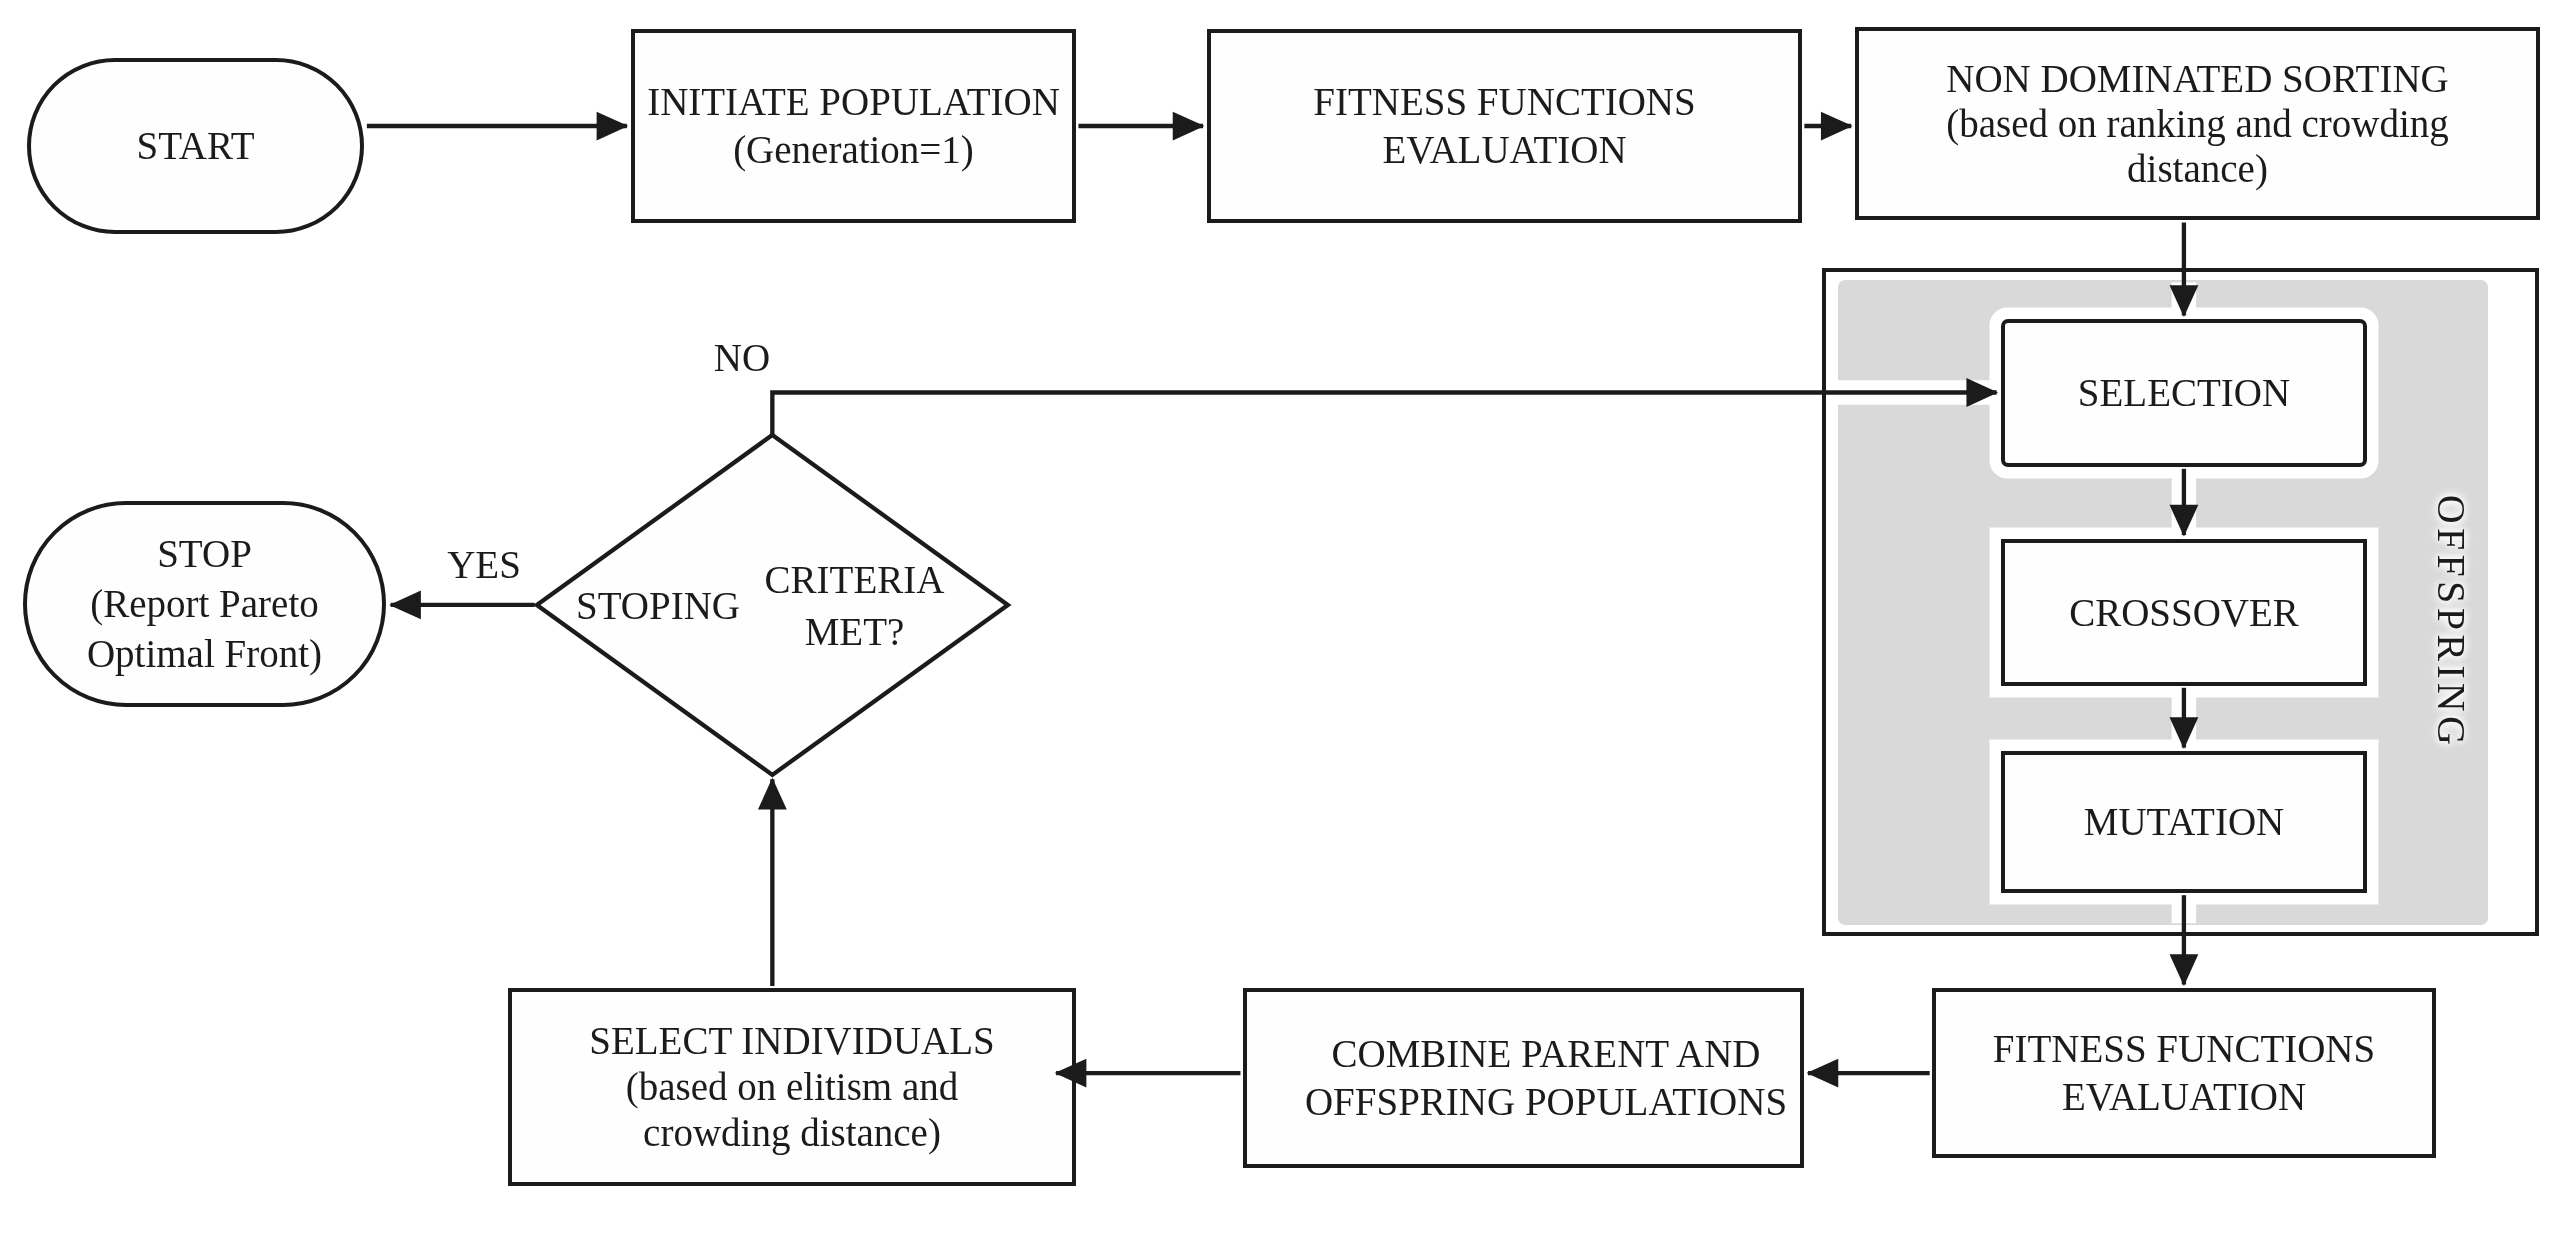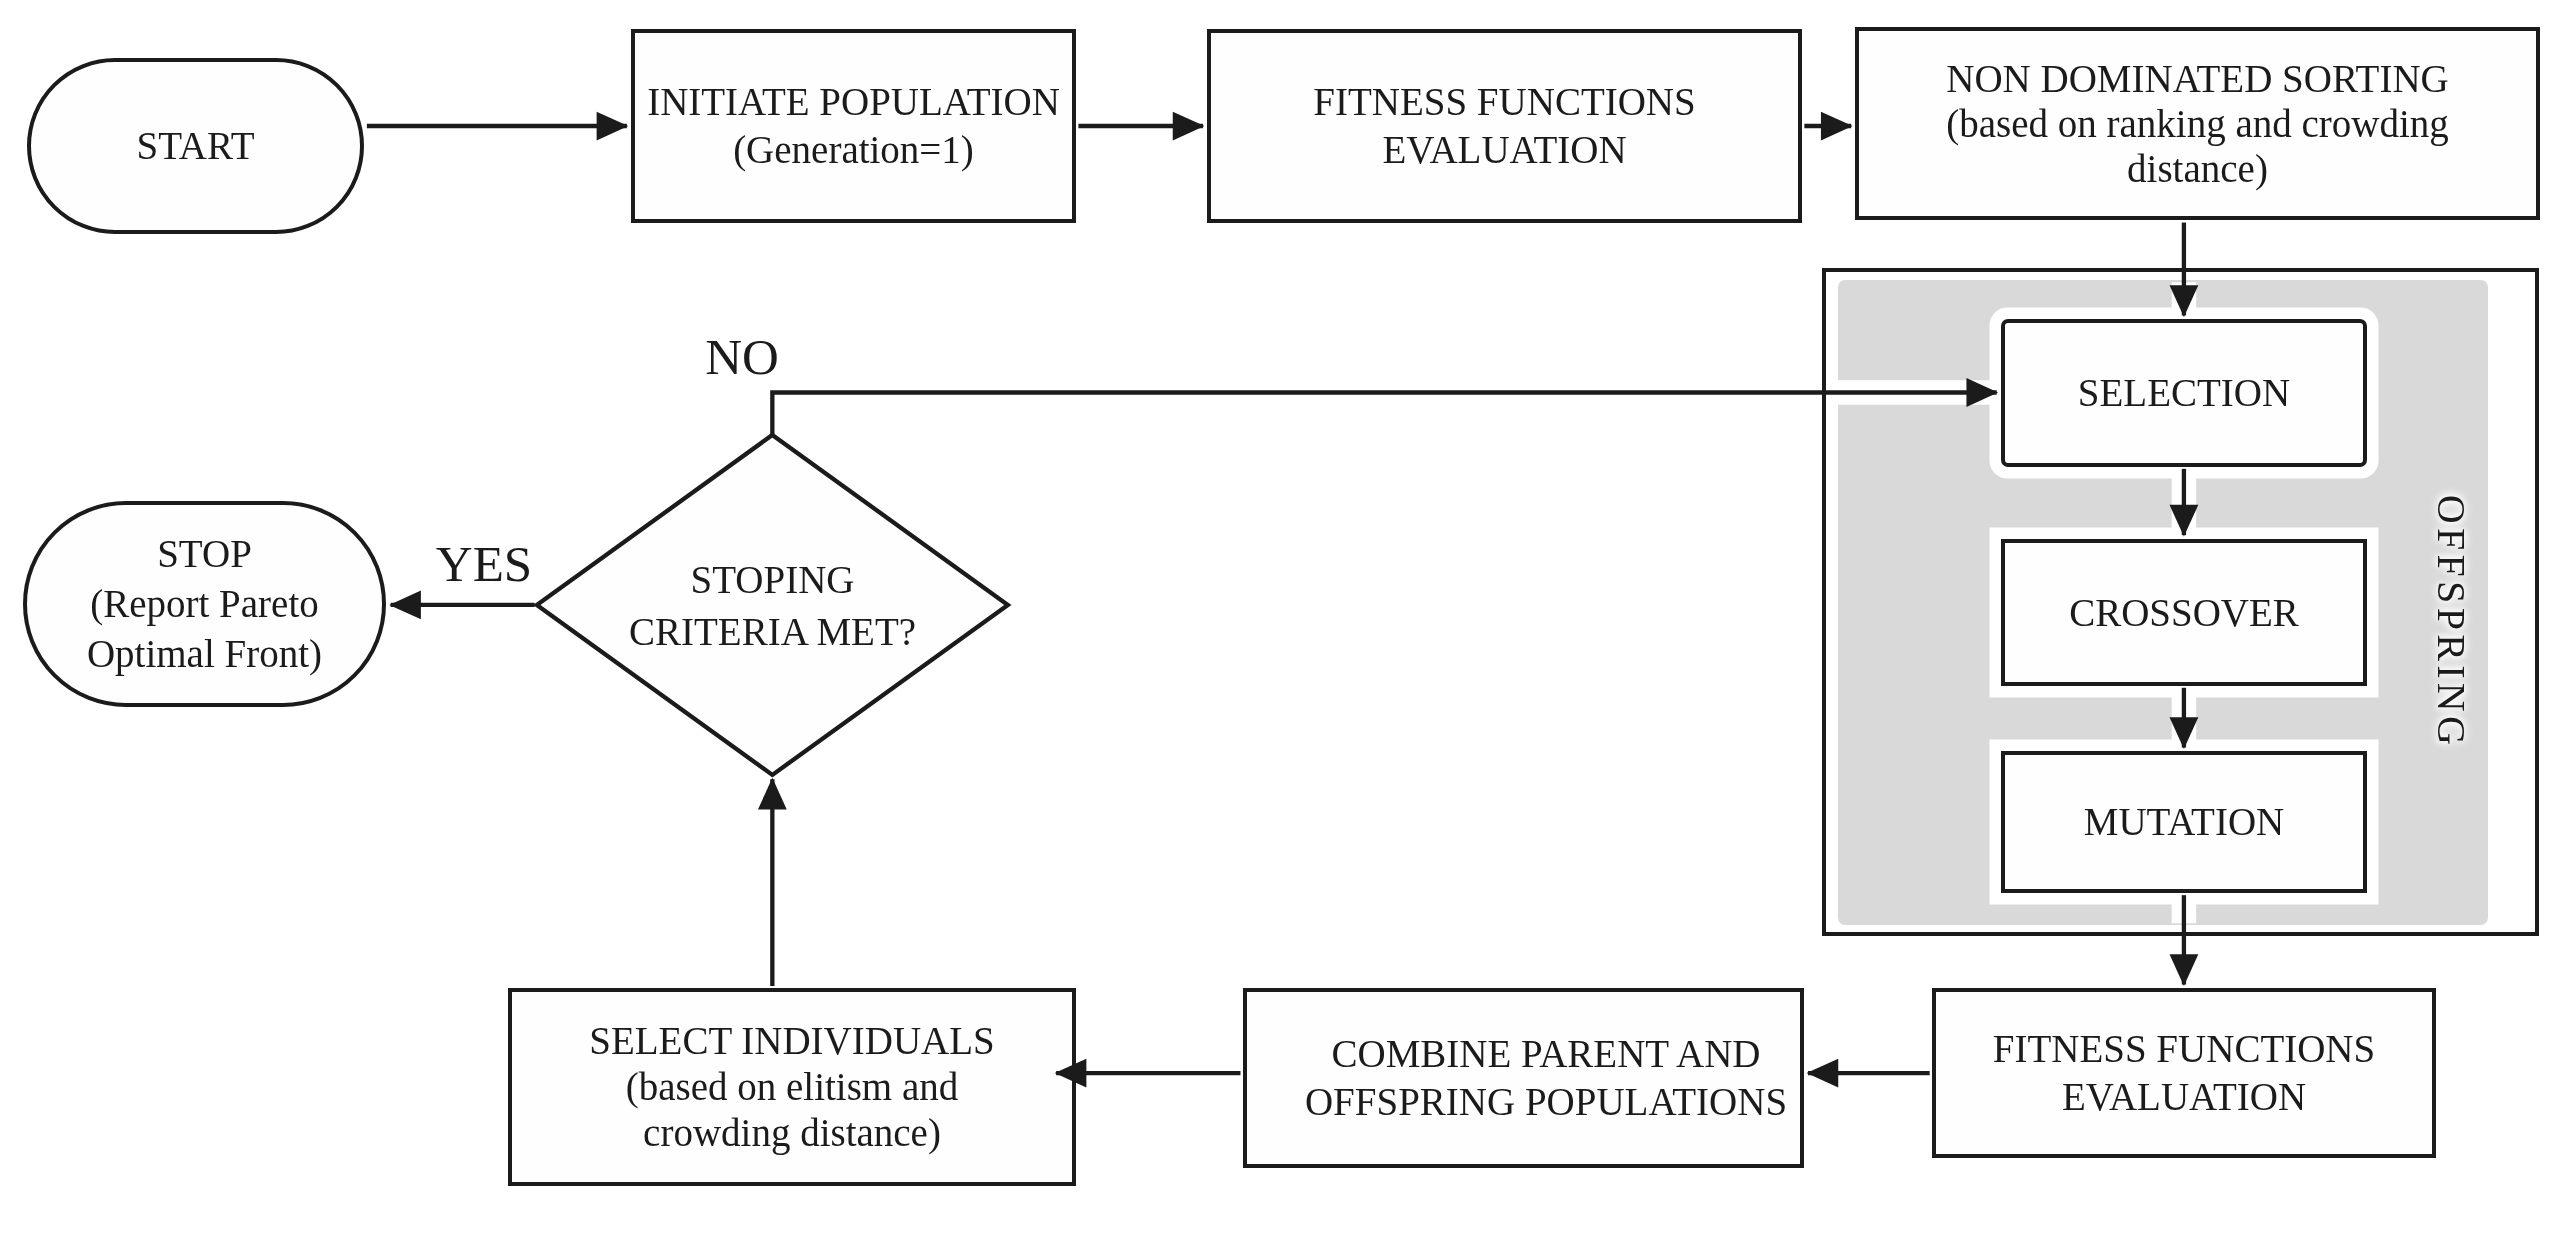--- a/index.html
+++ b/index.html
@@ -28,24 +28,24 @@
   .n-nondom{left:1855px;top:27px;width:685px;height:193px;line-height:45px;padding:8px 10px;}
   .n-selection{left:2001px;top:319px;width:366px;height:148px;border-radius:7px;}
   .n-crossover{left:2001px;top:539px;width:366px;height:147px;}
   .n-mutation{left:2001px;top:751px;width:366px;height:142px;}
   .n-fitness2{left:1932px;top:988px;width:504px;height:170px;}
   .n-combine{left:1243px;top:988px;width:561px;height:180px;padding-left:45px;}
   .n-selectind{left:508px;top:988px;width:568px;height:198px;line-height:46px;text-align:center;}
   .n-stop{left:23px;top:501px;width:363px;height:206px;border-radius:108px;line-height:50px;}
   
   .diamond-text{position:absolute;left:576px;top:520px;width:393px;height:171px;
-    display:flex;flex-direction:column;align-items:center;justify-content:center;
+    display:flex;flex-direction:row;align-items:center;justify-content:center;
     text-align:center;font-size:39px;line-height:52px;z-index:40;}
   
-  .edge-label{position:absolute;transform:translate(-50%,-50%);font-size:51px;z-index:40;white-space:nowrap;}
+  .edge-label{position:absolute;transform:translate(-50%,-50%);font-size:39px;z-index:40;white-space:nowrap;}
   .lbl-no{left:742px;top:357px;}
   .lbl-yes{left:484px;top:564px;}
   
   .offspring-label{position:absolute;left:2451px;top:622px;z-index:18;white-space:nowrap;
     transform:translate(-50%,-50%) rotate(90deg);font-size:40px;letter-spacing:4.3px;
     text-shadow:0 0 7.2px #fff,0 0 7.2px #fff,0 0 11.5px #fff,0 0 11.5px #fff;}
 </style>
 </head>
 <body>
 

